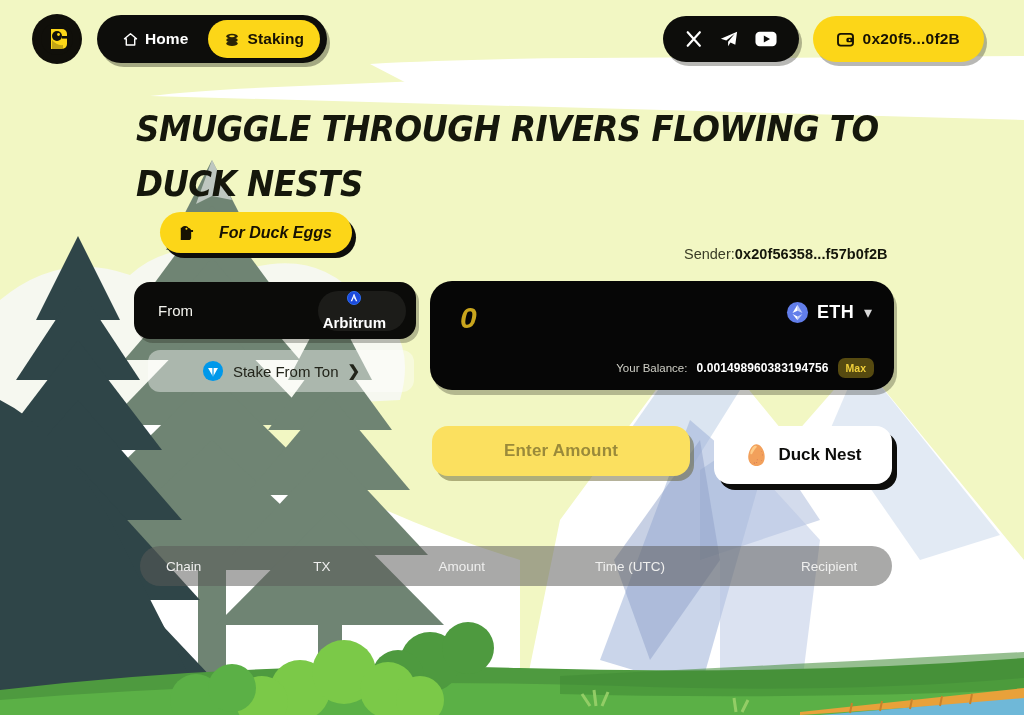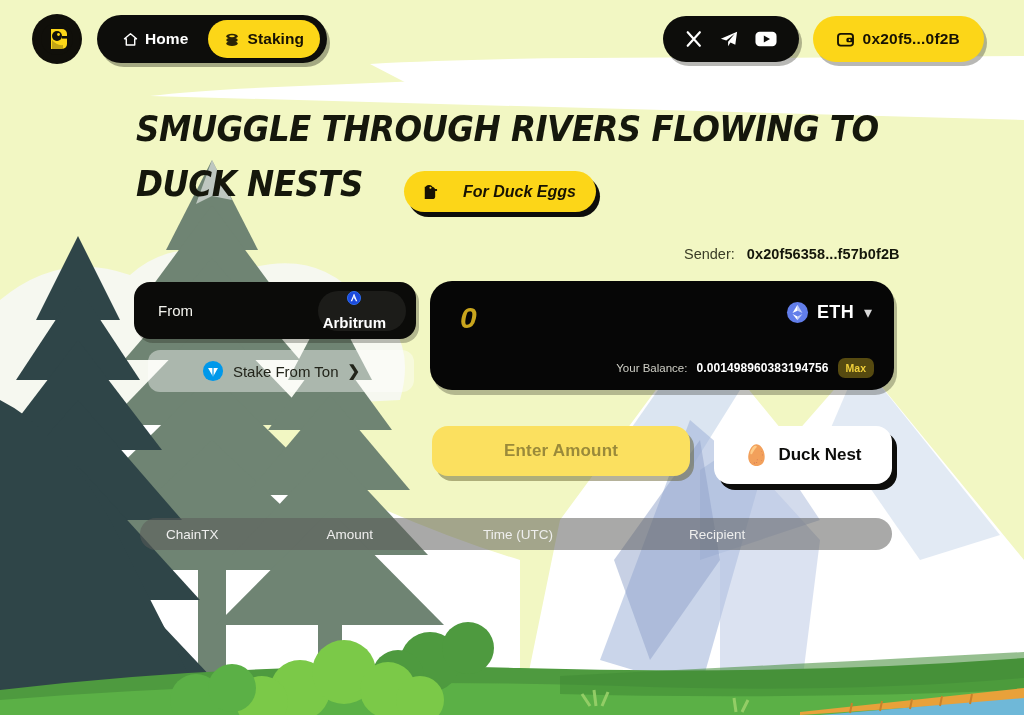--- a/index.html
+++ b/index.html
@@ -129,21 +129,21 @@
     font-size: 35px;
     line-height: 55px;
     font-weight: 700;
     font-style: italic;
     color: #15170c;
     letter-spacing: -0.6px;
     transform: scaleX(.93);
     transform-origin: left center;
     white-space: nowrap;
   }
-  .hero-row2 { display: flex; align-items: flex-end; gap: 0; }
+  .hero-row2 { display: flex; align-items: flex-start; gap: 0; flex-direction: column; }
 
   .eggs-badge {
     display: inline-flex;
     align-items: center;
     gap: 24px;
     height: 41px;
     margin-left: 24px;
     padding: 0 20px 0 16px;
     background: #fcd618;
     border-radius: 22px;
@@ -158,21 +158,21 @@
 
   
   .sender {
     position: absolute;
     top: 246px;
     left: 684px;
     z-index: 15;
     font-size: 14.5px;
     color: #2a2d1a;
     display: flex;
-    gap: 12px;
+    gap: 0;
     align-items: baseline;
   }
   .sender .lbl { font-weight: 400; color: #3b3d27; }
   .sender .val { font-weight: 800; color: #14160b; letter-spacing: .1px; }
 
   
   .from-panel {
     position: absolute;
     top: 282px; left: 134px;
     width: 282px; height: 57px;
@@ -309,36 +309,36 @@
     cursor: pointer;
     display: flex; align-items: center; justify-content: center; gap: 9px;
     box-shadow: 5px 6px 0 #0d0d0b;
     font-family: "Liberation Sans", sans-serif;
   }
   .nest-btn .egg { font-size: 20px; line-height: 1; }
 
   
   .tx-table {
     position: absolute;
-    top: 518px; left: 140px;
-    width: 752px; height: 32px;
+    top: 546px; left: 140px;
+    width: 752px; height: 40px;
     background: rgba(90,90,88,.52);
     border-radius: 22px;
     z-index: 13;
     display: flex;
     align-items: center;
   }
   .tx-table .th {
     color: #efefee;
     font-size: 13.5px;
     font-weight: 500;
     white-space: nowrap;
   }
   .th.c-chain { margin-left: 26px; }
-  .th.c-tx    { }
+  .th.c-tx    { margin-left: 112px; }
   .th.c-amt   { margin-left: 108px; }
   .th.c-time  { margin-left: 110px; }
   .th.c-rcpt  { margin-left: 136px; }
 </style>
 </head>
 <body>
 
 <div id="app">
 
   <svg id="scenery" viewBox="0 0 1024 715" preserveAspectRatio="none">

